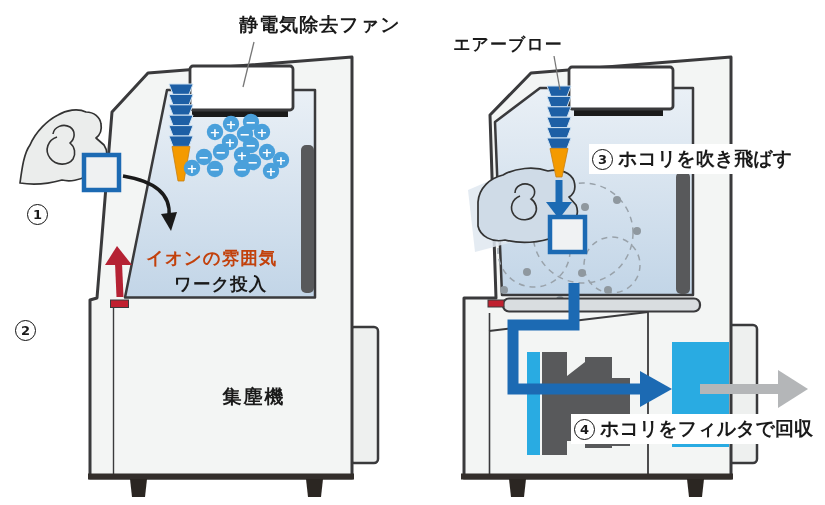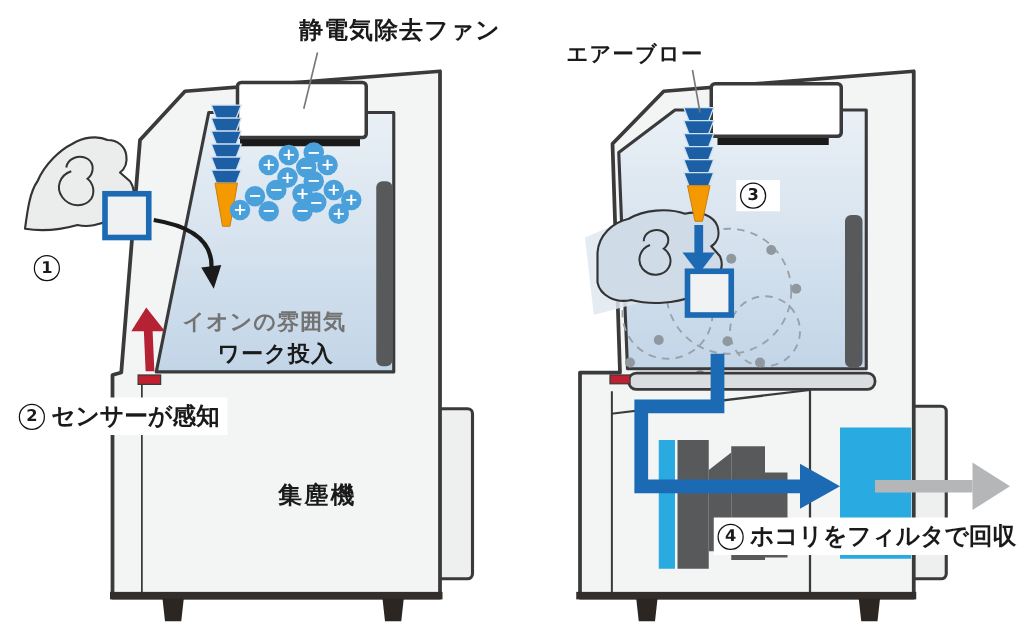--- a/index.html
+++ b/index.html
@@ -184,31 +184,31 @@
 <div class="lbl lbl-air" style="left:450px;top:35px;width:116px;text-align:center;">エアーブロー</div>
 
 <div class="lbl lbl-top" style="left:239px;top:14px;width:162px;text-align:center;">静電気除去ファン</div>
 
 <div class="step" style="left:24px;top:202px;">
   <span class="step-num">1</span>
 </div>
 
 <div class="step" style="left:12px;top:318px;">
   <span class="step-num">2</span>
-  <span>センサーが感知</span>
 </div>
 
 <div class="step" style="left:589px;top:144px;">
   <span class="step-num">3</span>
+  <span>ホコリを吹き飛ばす</span>
 </div>
 
 <div class="step" style="left:571px;top:414px;">
   <span class="step-num">4</span>
   <span>ホコリをフィルタで回収</span>
 </div>
 
-<div class="lbl lbl-ion" style="left:146px;top:248px;width:126px;text-align:center;color:#737373;">イオンの雰囲気</div>
+<div class="lbl lbl-ion" style="left:146px;top:248px;width:126px;text-align:center;color:#c2410c;">イオンの雰囲気</div>
 
 <div class="lbl lbl-hood" style="left:174px;top:274px;width:76px;text-align:center;">ワーク投入</div>
 
 <div class="lbl lbl-collector" style="left:193px;top:386px;width:66px;text-align:center;margin-left:28px;">集塵機</div>
 
 </div>
 
 </body></html>

